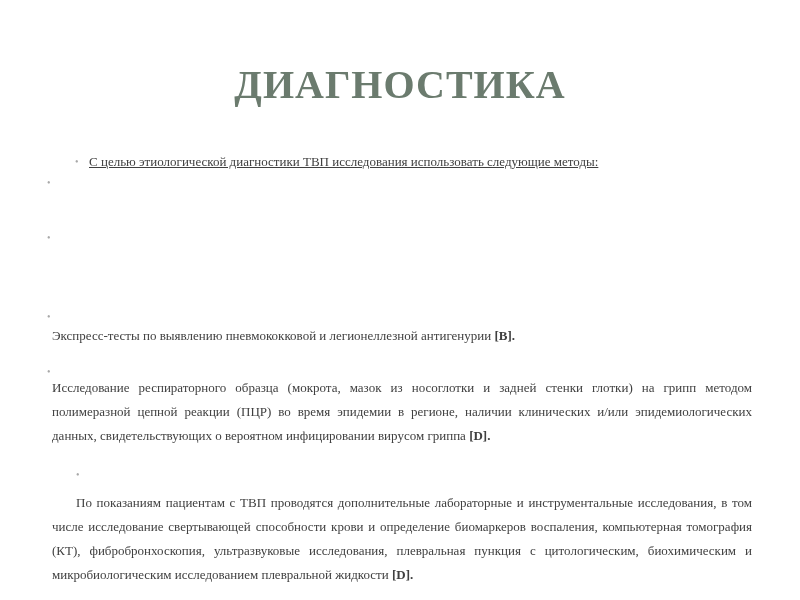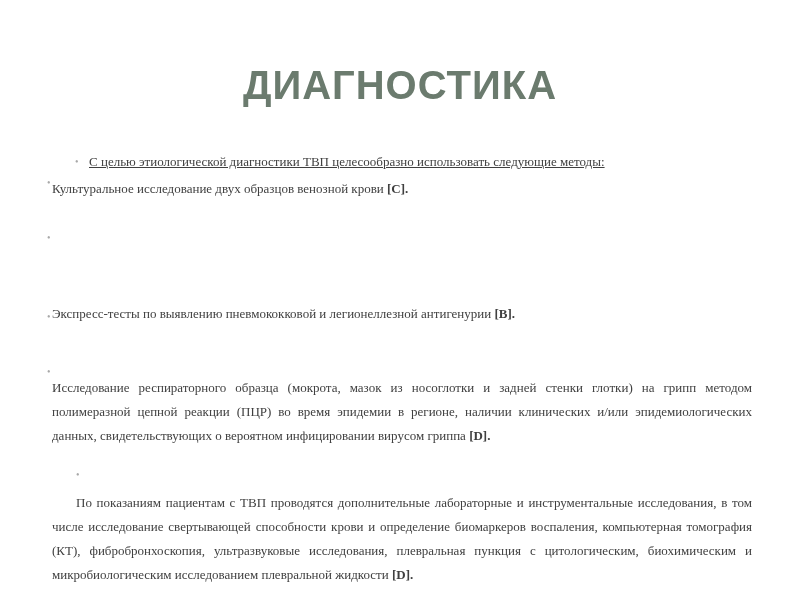--- a/index.html
+++ b/index.html
@@ -17,21 +17,21 @@
       background: #ffffff;
       font-family: "Liberation Serif", "DejaVu Serif", serif;
       color: #404040;
     }
     .title {
       position: absolute;
       top: 62px;
       left: 0;
       width: 800px;
       text-align: center;
-      font-family: Liberation Sans, sans-serif;
+      font-family: Liberation Serif, serif;
       font-weight: bold;
       font-size: 40px;
       letter-spacing: 1px;
       color: #6b7b6e;
       line-height: 46px;
     }
     .para {
       position: absolute;
       left: 52px;
       width: 700px;
@@ -57,42 +57,38 @@
     .intro {
       top: 150px;
       left: 75px;
       width: 600px;
     }
     .intro .text {
       text-decoration: underline;
     }
     .p1 { top: 177px; }
     .p2 { top: 232px; }
-    .p3 { top: 302px; }
+    .p3 { top: 324px; }
     .p4 { top: 376px; }
     .p5 { top: 491px; }
     .p5 .first {
       padding-left: 24px;
     }
   </style>
 </head>
 <body>
 
 <div class="slide">
 
   <div class="title">ДИАГНОСТИКА</div>
 
   <div class="para intro">
-    <span class="bullet">•</span><span class="text">С целью этиологической диагностики ТВП целесообразно использовать следующие методы:</span>
+    <span class="bullet">•</span><span class="text">С целью этиологической диагностики ТВП исследования использовать следующие методы:</span>
   </div>
 
-  <div class="para p1">
-    <span class="text">Культуральное исследование двух образцов венозной крови</span>
-    <span class="cite">[C].</span>
-  </div>
 
 
   <div class="para p3">
     <span class="text">Экспресс-тесты по выявлению пневмококковой и легионеллезной антигенурии</span>
     <span class="cite">[B].</span>
   </div>
 
   <div class="para p4">
     <span class="text">Исследование респираторного образца (мокрота, мазок из носоглотки и задней стенки глотки) на грипп методом полимеразной цепной реакции (ПЦР) во время эпидемии в регионе, наличии клинических и/или эпидемиологических данных, свидетельствующих о вероятном инфицировании вирусом гриппа</span>
     <span class="cite">[D].</span>

